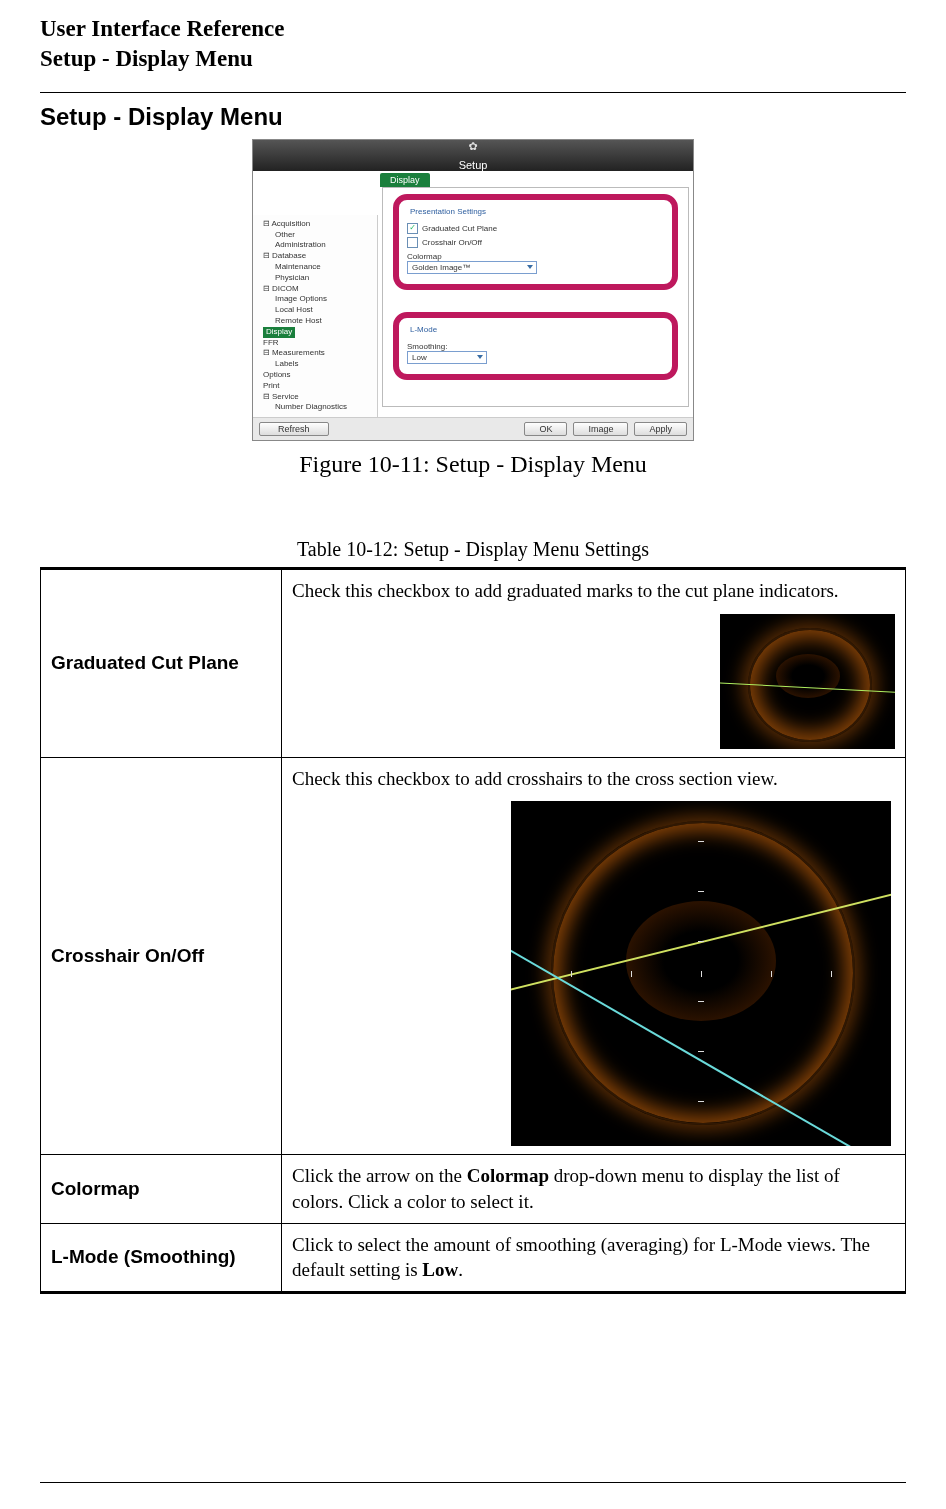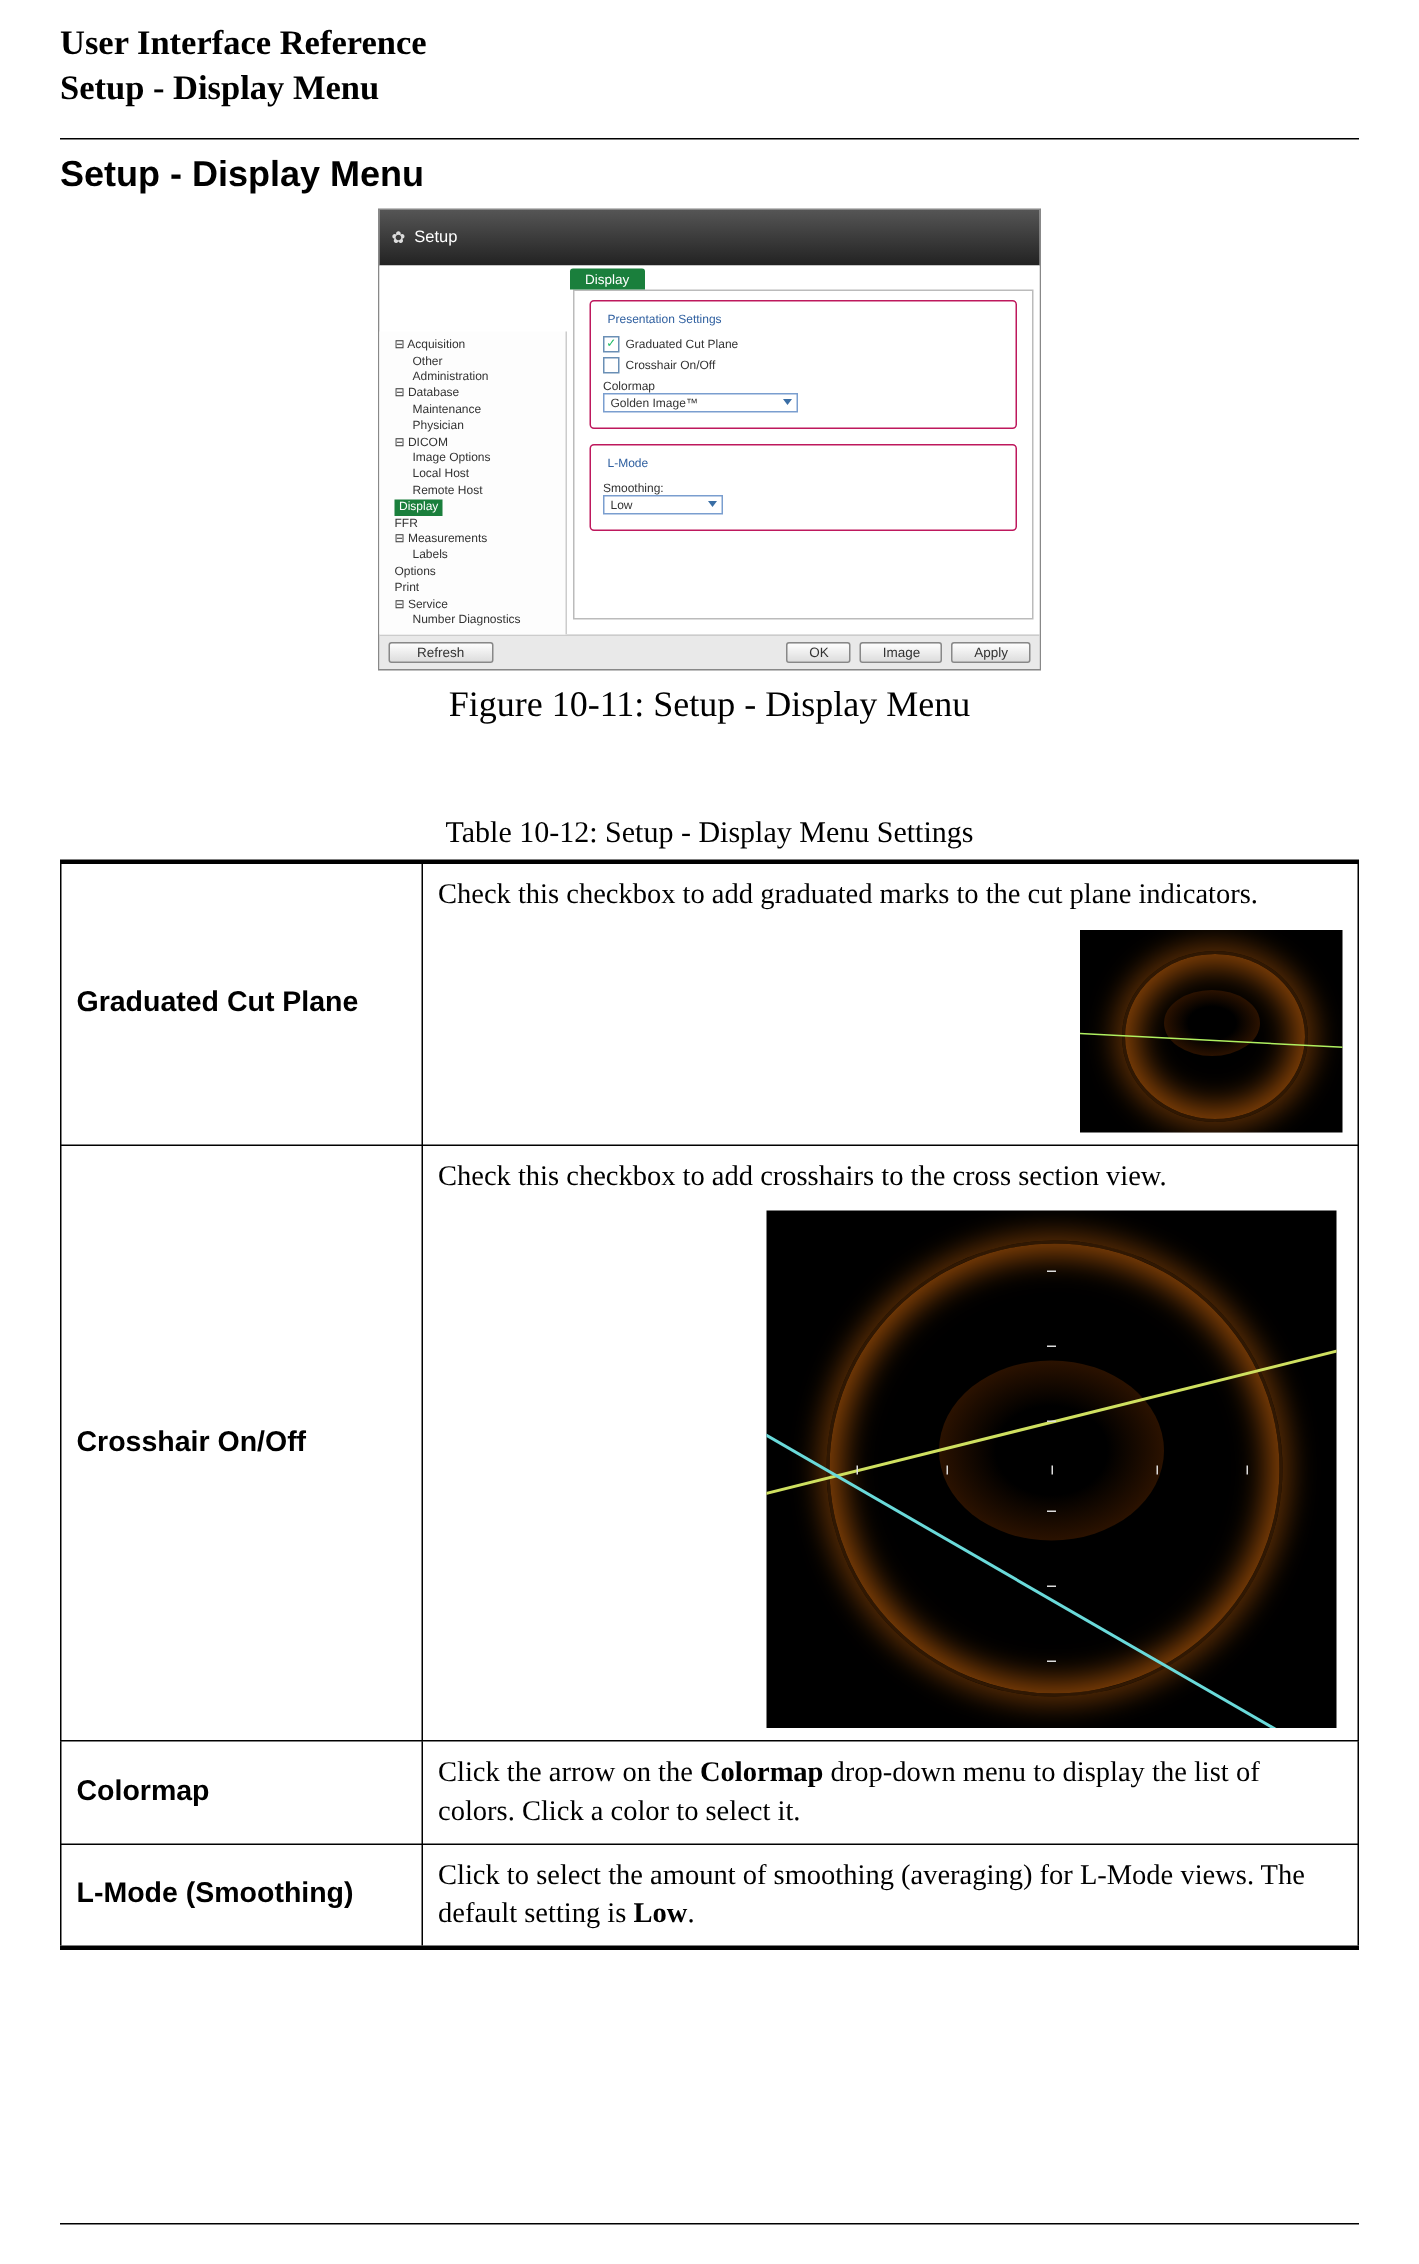--- a/index.html
+++ b/index.html
@@ -43,25 +43,26 @@
     border: 1px solid #888;
     background: #f2f2f2;
     font-family: Tahoma, Arial, sans-serif;
     font-size: 9px;
     text-align: left;
     box-shadow: 0 0 0 1px #fff inset;
   }
   .setup-title {
     background: linear-gradient(#555, #222);
     color: #fff;
-    padding: 12px 8px;
+    padding: 0 8px;
     font-size: 11px;
     display: flex;
     align-items: center;
     gap: 6px;
+    flex-direction: column;
   }
   .setup-body {
     display: flex;
     background: #fff;
   }
   .setup-tree {
     width: 120px;
     border-right: 1px solid #ccc;
     padding: 4px 2px;
     font-size: 8px;
@@ -93,24 +94,24 @@
   }
   .display-panel {
     border: 1px solid #bbb;
     margin: 0 4px 4px 4px;
     background: #fff;
     height: 220px;
     padding: 6px 10px;
     box-sizing: border-box;
   }
   .fieldset {
-    border: 1px solid #be185d;
-    border-radius: 3px;
+    border: 6px solid #be185d;
+    border-radius: 14px;
     padding: 6px 8px 10px 8px;
-    margin-bottom: 10px;
+    margin-bottom: 22px;
   }
   .legend {
     color: #3060a0;
     font-size: 8px;
     margin: -12px 0 4px 0;
     background: #fff;
     display: inline-block;
     padding: 0 3px;
   }
   .chk { display: flex; align-items: center; gap: 4px; font-size: 8px; color: #333; margin: 3px 0; }

